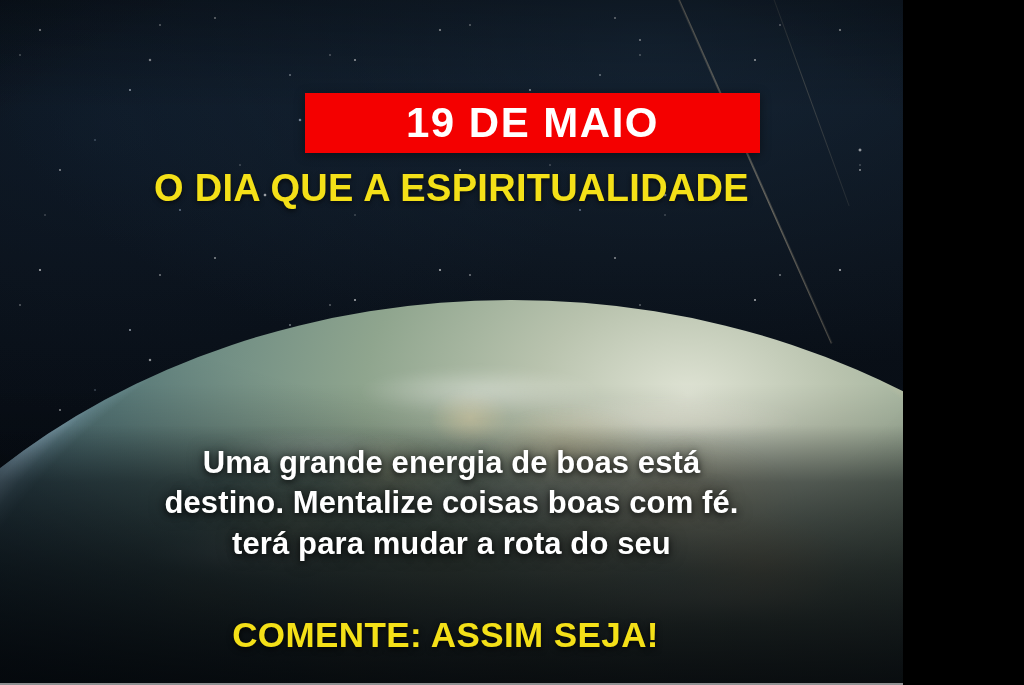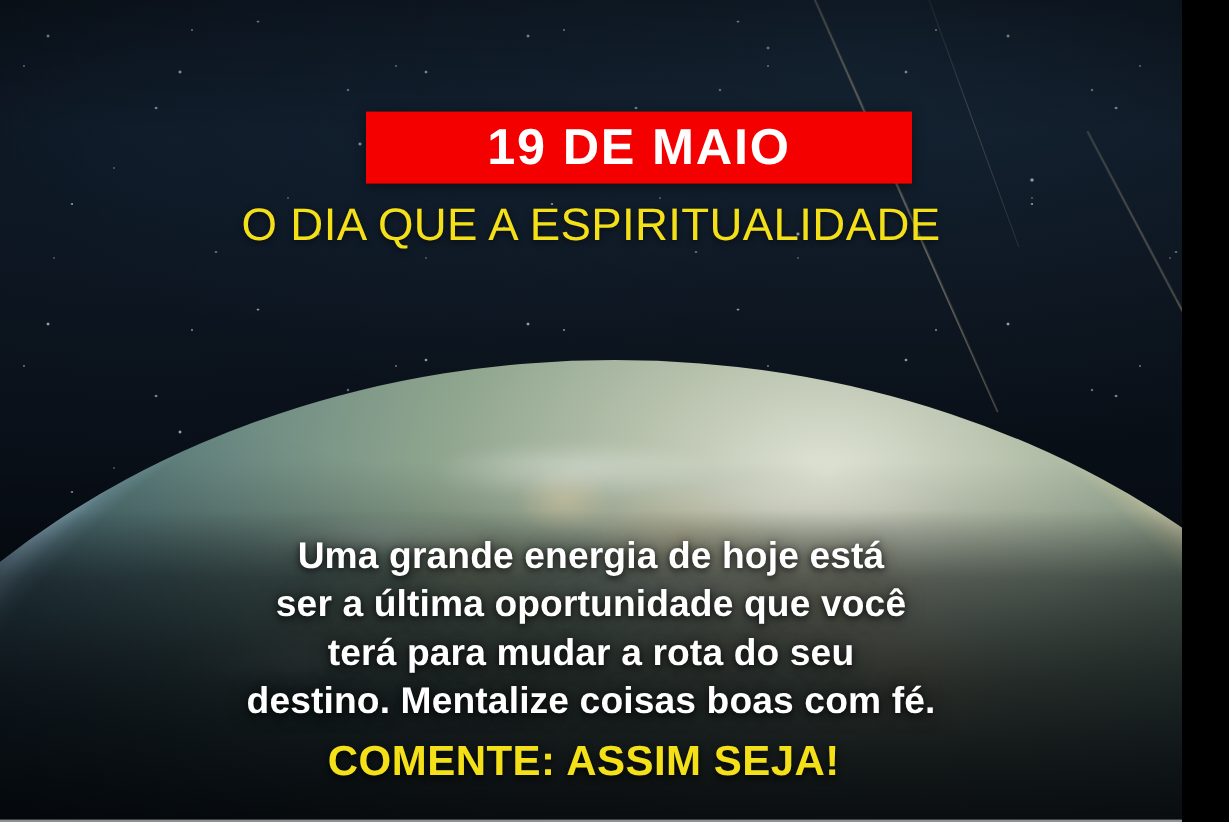--- a/index.html
+++ b/index.html
@@ -4,24 +4,24 @@
 <title>19 de Maio</title>
 <style>
   html,body{margin:0;padding:0;background:#000;}
   body{
     font-family:"Liberation Sans", sans-serif;
     -webkit-font-smoothing:antialiased;
   }
 
   .poster{
     position:relative;
-    width:985px;
+    width:903px;
     height:685px;
     overflow:hidden;
-    background:#a21caf;
+    background:#c2410c;
     user-select:none;
   }
 
   
   .space{
     position:absolute; inset:0;
     background:
       radial-gradient(120% 80% at 72% 6%,  rgba(30,52,74,.55) 0%, rgba(10,18,28,0) 62%),
       radial-gradient(90% 70% at 12% 18%, rgba(18,34,52,.5) 0%,  rgba(8,15,24,0) 60%),
       linear-gradient(180deg, #0b131d 0%, #0a1018 38%, #080e16 60%, #060b12 100%);
@@ -217,21 +217,21 @@
     line-height:1;
     white-space:nowrap;
   }
 
   .headline{
     position:absolute;
     left:0; right:0; top:166px;
     text-align:center;
     color:#f4e018;
     font-size:38px;
-    font-weight:normal;
+    font-weight:bold;
     line-height:1.16;
     letter-spacing:.3px;
     text-shadow:0 2px 5px rgba(0,0,0,.6);
     padding:0 40px;
     box-sizing:border-box;
   }
   .headline .l2{ display:block; }
 
   .body-copy{
     position:absolute;
@@ -299,24 +299,23 @@
 
     <div class="date-banner">
       <span class="label">19 DE MAIO</span>
     </div>
 
     <div class="headline">
       <span class="l1">O DIA QUE A ESPIRITUALIDADE</span>
     </div>
 
     <div class="body-copy">
-      <span class="ln">Uma grande energia de hoje está</span>
-      <span class="ln">ser a última oportunidade que você</span>
+      <span class="ln">Uma grande energia de boas está</span>
+      <span class="ln">destino. Mentalize coisas boas com fé.</span>
       <span class="ln">terá para mudar a rota do seu</span>
-      <span class="ln">destino. Mentalize coisas boas com fé.</span>
     </div>
 
     <div class="cta">COMENTE: ASSIM SEJA!</div>
 
     <div class="bottom-edge"></div>
   </div>
 
 </div>
 
 </body></html>

